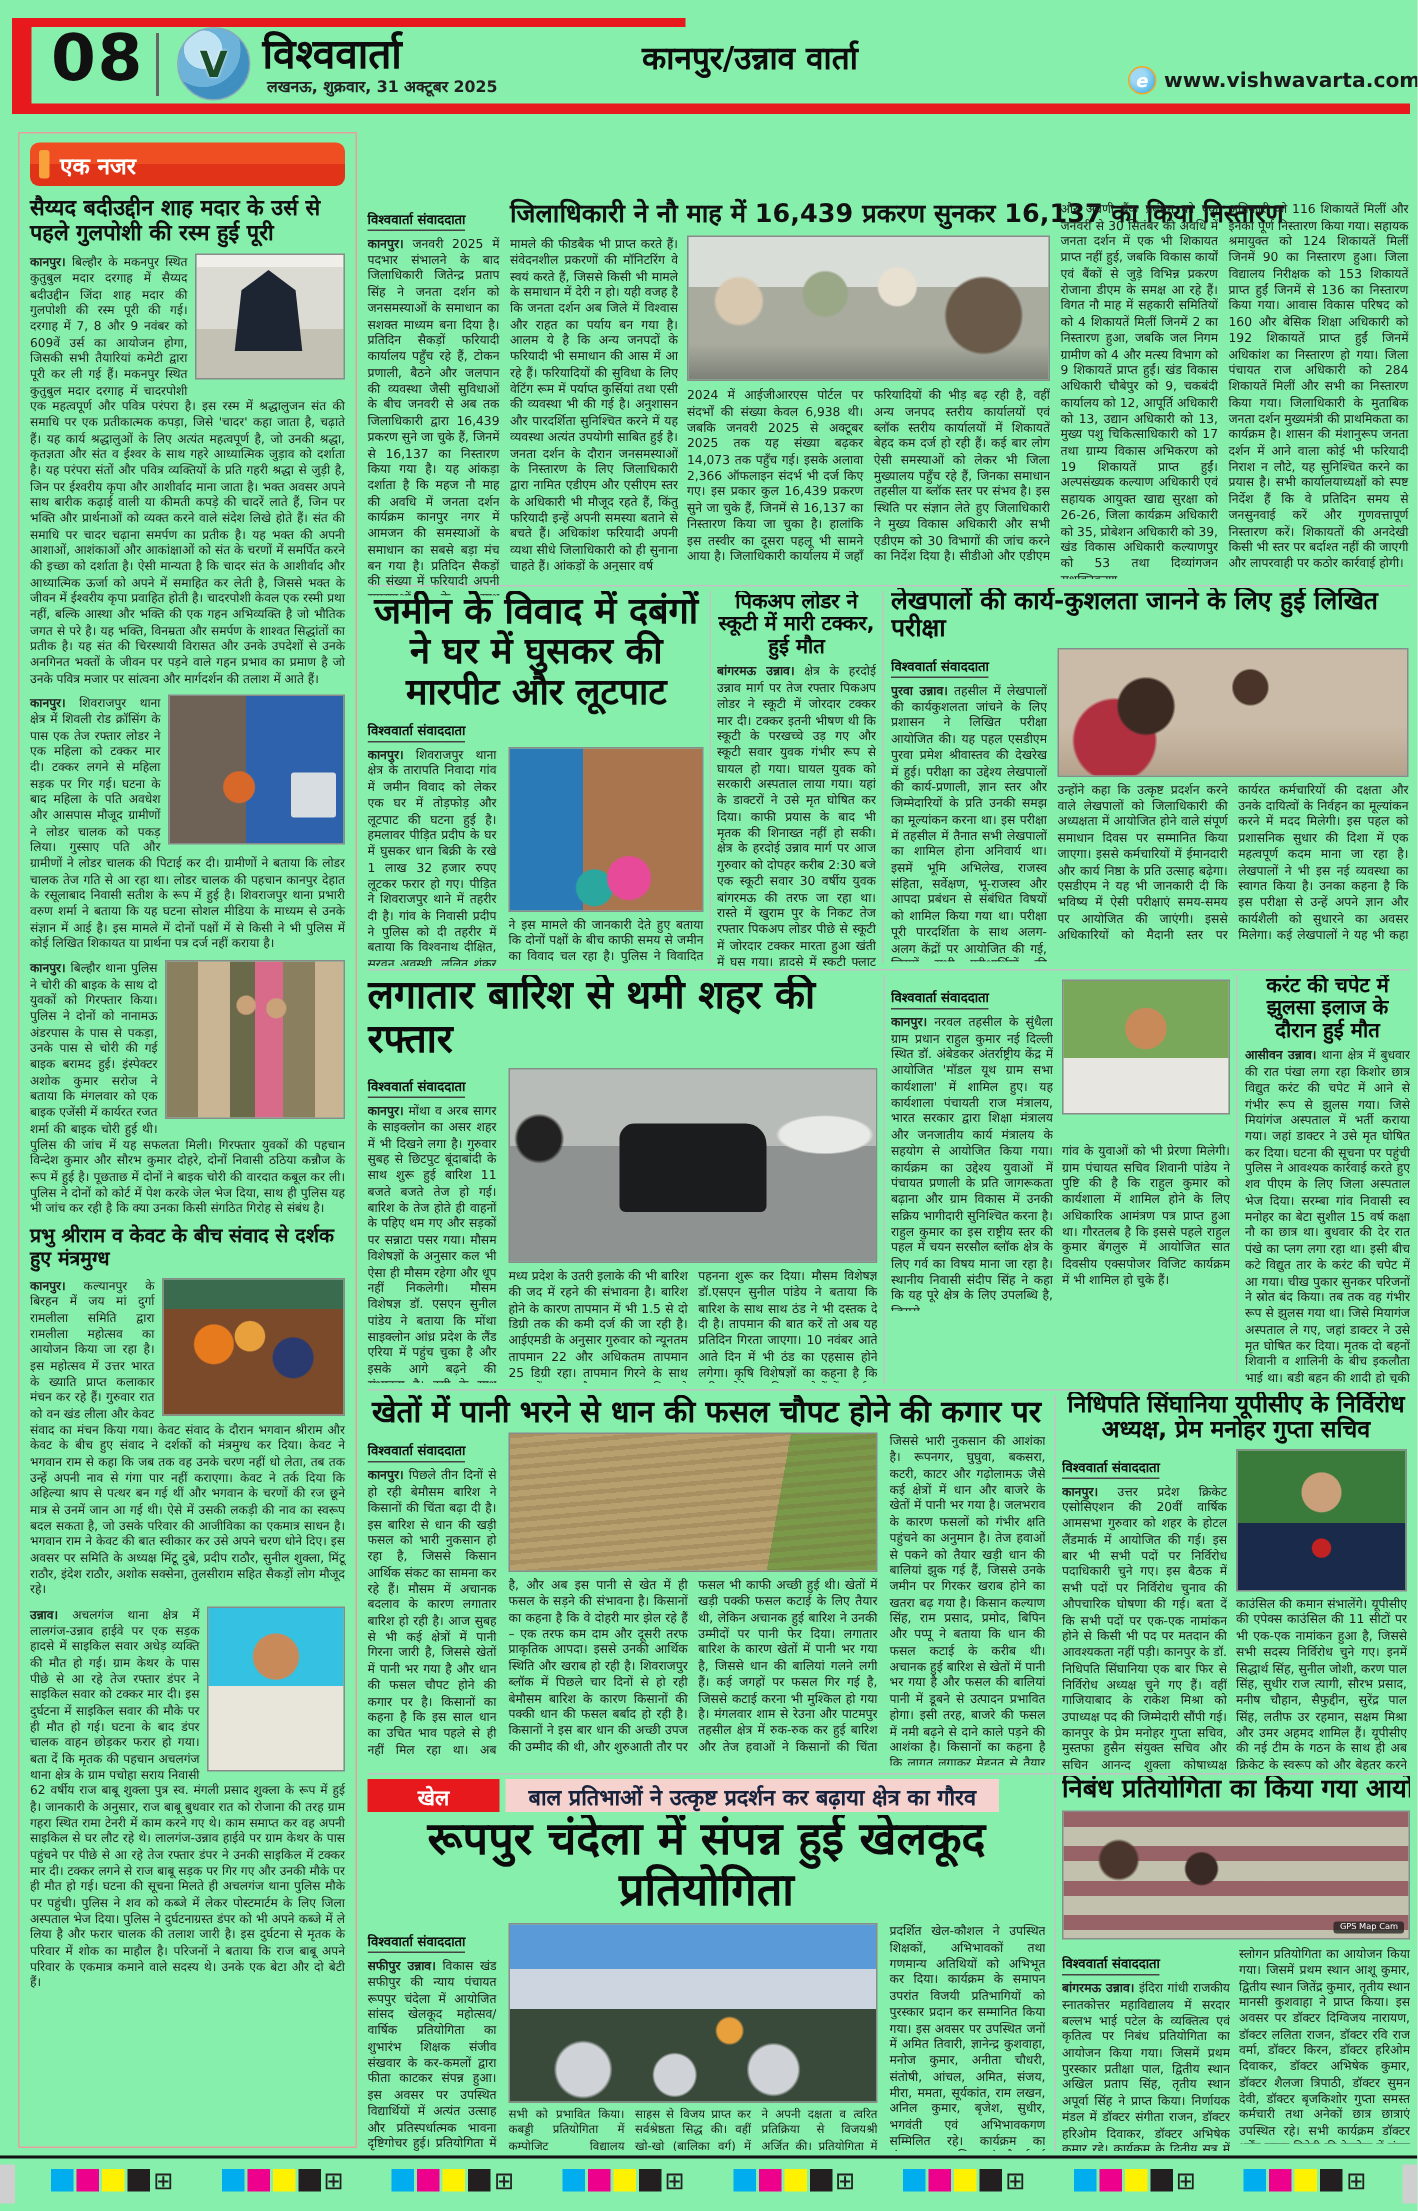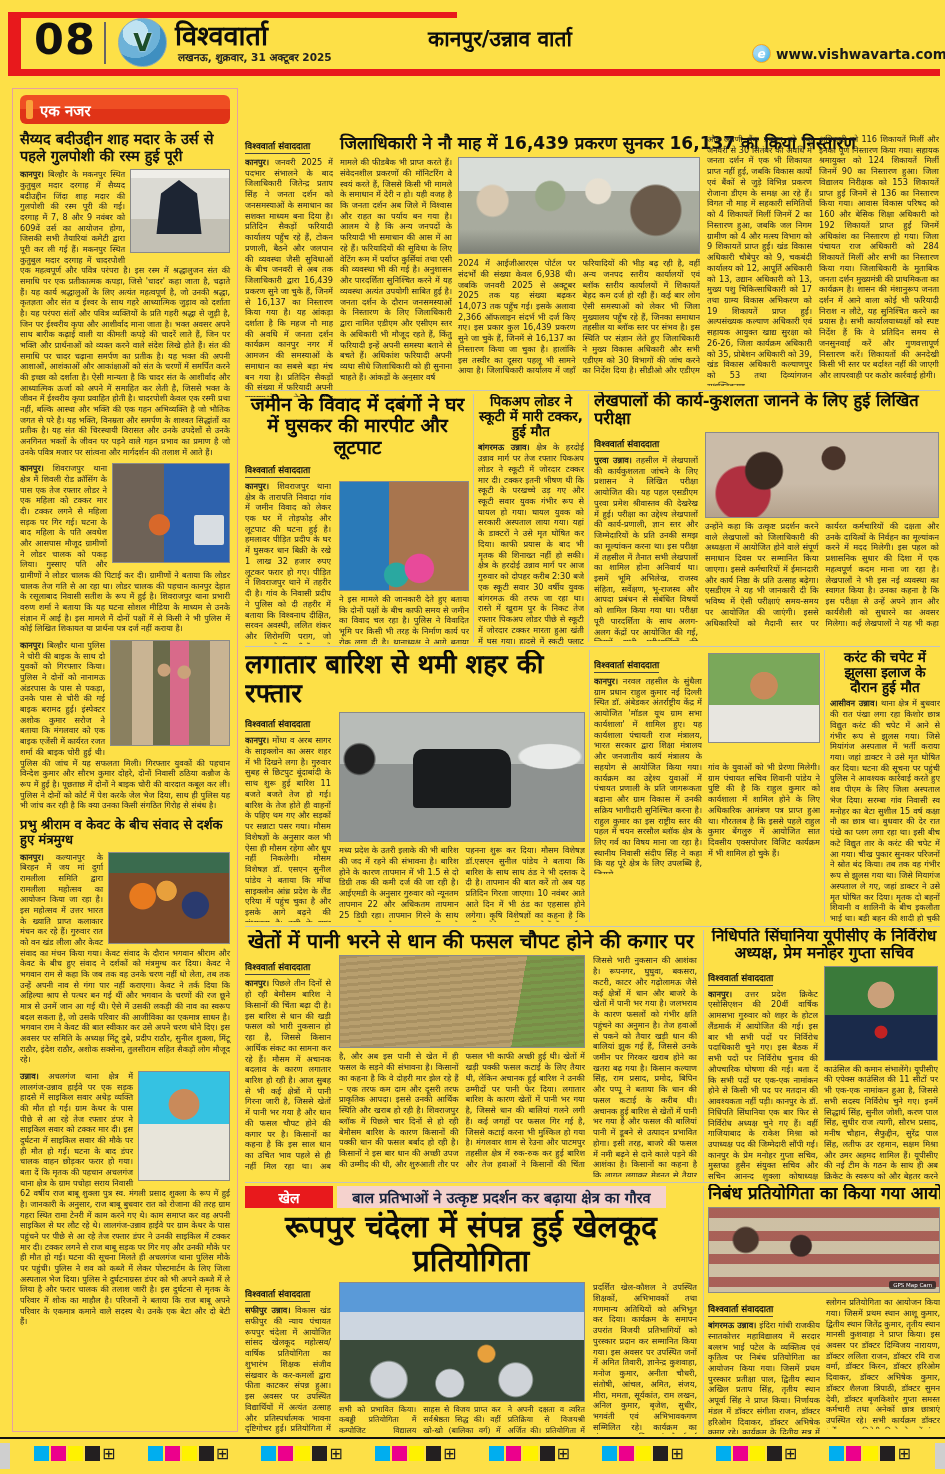--- a/index.html
+++ b/index.html
@@ -1,16 +1,16 @@
 <!DOCTYPE html>
 <html><head>
 <meta charset="utf-8">
 <style>
   html,body{margin:0;padding:0;background:#e9e9e9}
-  .page{position:relative;width:945px;height:1474px;background:#fde047;margin:0 auto;
+  .page{position:relative;width:945px;height:1474px;background:#86efac;margin:0 auto;
         font-family:"DejaVu Sans","Liberation Sans",sans-serif;color:#1a1a1a;overflow:hidden}
   
   .hdr-frame{position:absolute;left:8px;top:12px;width:436px;height:58px;
              border-left:13px solid #e8191c;border-top:6px solid #e8191c}
   .hdr-bottom{position:absolute;left:8px;top:69px;width:932px;height:7px;background:#e8191c}
   .pgnum{position:absolute;left:34px;top:14px;font-size:43px;font-weight:700;color:#111;letter-spacing:1px}
   .hdr-div{position:absolute;left:104px;top:22px;width:2px;height:42px;background:#666}
   .logo{position:absolute;left:118px;top:18px;width:47px;height:47px;border-radius:50%;
         background:radial-gradient(circle at 35% 30%,#bfe3f2 0 28%,#6db2d8 29% 55%,#3f8fc0 56% 100%);
         border:1px solid #8ab;display:flex;align-items:center;justify-content:center}
@@ -223,21 +223,21 @@
   <div class="rule" style="left:588px;top:394px;width:1px;height:248px"></div>
   <div class="rule" style="left:245px;top:646px;width:695px;height:1px"></div>
   <div class="rule" style="left:589px;top:650px;width:1px;height:272px"></div>
   <div class="rule" style="left:824px;top:650px;width:1px;height:272px"></div>
   <div class="rule" style="left:245px;top:926px;width:695px;height:1px"></div>
   <div class="rule" style="left:703px;top:930px;width:1px;height:252px"></div>
   <div class="rule" style="left:245px;top:1182px;width:695px;height:1px"></div>
   <div class="rule" style="left:703px;top:1186px;width:1px;height:248px"></div>
 
   <div class="abs" style="left:245px;top:394px;width:225px;height:250px">
-    <div class="h-lg" style="font-size:19px;text-align:center">जमीन के विवाद में दबंगों ने घर में घुसकर की मारपीट और लूटपाट</div>
+    <div class="h-lg" style="font-size:24px;text-align:center">जमीन के विवाद में दबंगों ने घर में घुसकर की मारपीट और लूटपाट</div>
     <span class="byline">विश्ववार्ता संवाददाता</span>
     <div style="display:flex;gap:8px">
       <div class="body-t" style="width:86px;height:180px">
         <span class="dl">कानपुर।</span>
         <span>शिवराजपुर थाना क्षेत्र के तारापति निवादा गांव में जमीन विवाद को लेकर एक घर में तोड़फोड़ और लूटपाट की घटना हुई है। हमलावर पीड़ित प्रदीप के घर में घुसकर धान बिक्री के रखे 1 लाख 32 हजार रुपए लूटकर फरार हो गए। पीड़ित ने शिवराजपुर थाने में तहरीर दी है। गांव के निवासी प्रदीप ने पुलिस को दी तहरीर में बताया कि विश्वनाथ दीक्षित, सरवन अवस्थी, ललित शंकर और शिरोमणि पराग, जो शुक्लापुर के निवासी हैं, अपने चार-पांच साथियों के साथ उनके घर की दीवार तोड़कर अंदर घुस गए। उन्होंने घर में तोड़फोड़ की और नकदी लेकर भाग गए। शिवराजपुर थानाध्यक्ष वरुण शर्मा</span>
       </div>
       <div style="width:130px">
         <div class="ph ph-ransack" style="width:130px;height:110px"></div>
         <div class="body-t" style="height:66px;margin-top:3px">ने इस मामले की जानकारी देते हुए बताया कि दोनों पक्षों के बीच काफी समय से जमीन का विवाद चल रहा है। पुलिस ने विवादित भूमि पर किसी भी तरह के निर्माण कार्य पर रोक लगा दी है। थानाध्यक्ष ने आगे बताया कि पुलिस मामले की गंभीरता से जांच कर रही है और जांच पूरी होने के बाद आगे की आवश्यक कानूनी कार्रवाई की जाएगी।</div>
       </div>

